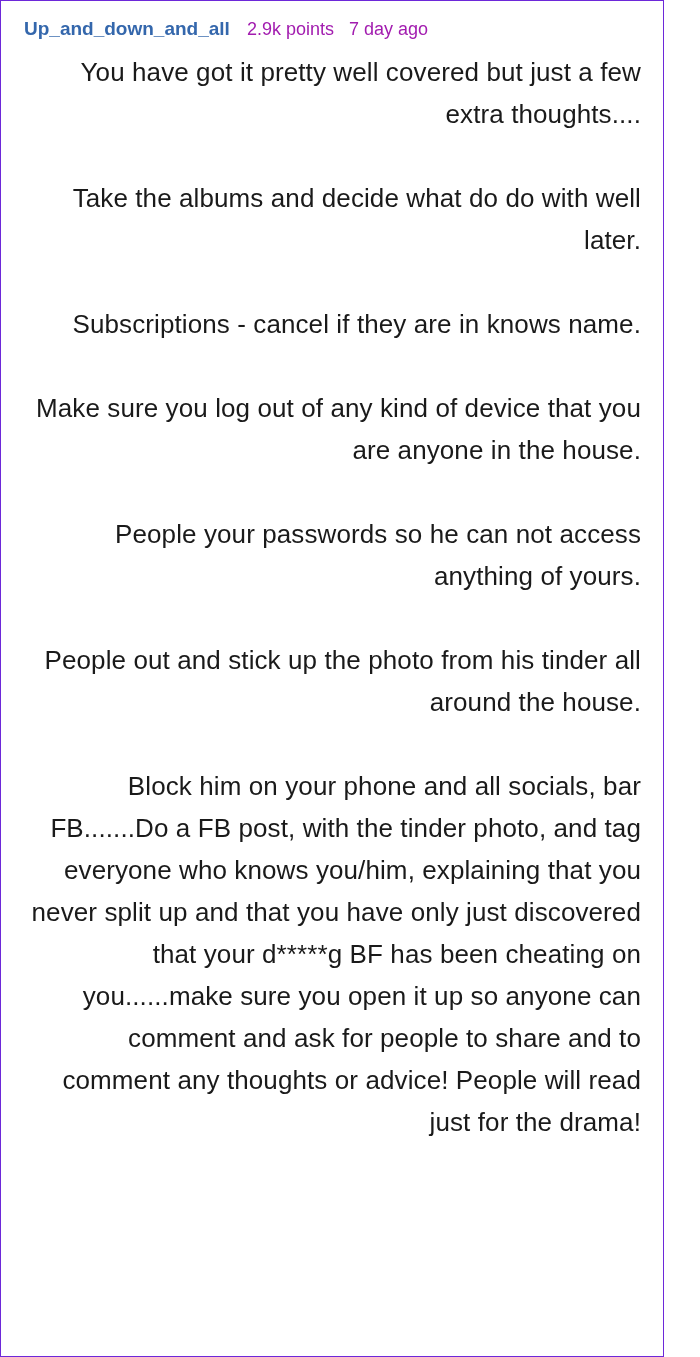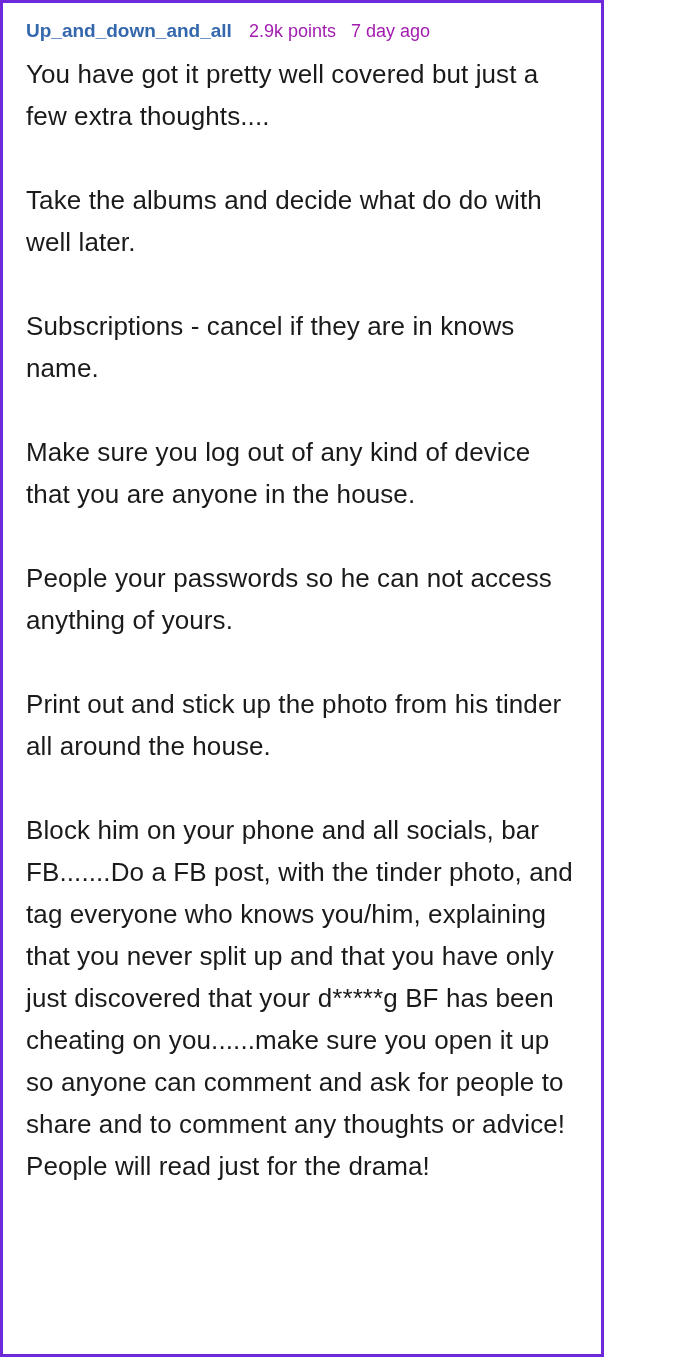--- a/index.html
+++ b/index.html
@@ -2,23 +2,23 @@
 <html><head>
 <meta charset="utf-8">
 <style>
   * { margin: 0; padding: 0; box-sizing: border-box; }
   html, body { background: #ffffff; }
   body {
     width: 700px;
     font-family: "Liberation Sans", sans-serif;
   }
   .comment-card {
-    width: 604px;
+    width: 664px;
     height: 1357px;
-    border: 3px solid #6d28d9;
+    border: 1px solid #6d28d9;
     background: #ffffff;
     padding: 16px 22px 0 23px;
     overflow: hidden;
   }
   .comment-header {
     display: flex;
     align-items: baseline;
     line-height: 24px;
     margin-bottom: 10px;
     white-space: nowrap;
@@ -35,20 +35,21 @@
     color: #a21caf;
     font-weight: normal;
   }
   .meta.points { margin-left: 17px; }
   .meta.age { margin-left: 15px; }
   .comment-body {
     color: #1a1a1a;
     font-size: 26px;
     line-height: 42px;
     letter-spacing: 0.1px;
+    text-align: right;
   }
   .comment-body p {
     margin: 0 0 42px 0;
     word-wrap: break-word;
   }
 </style>
 </head>
 <body>
 
 <div class="comment-card">
@@ -56,16 +57,16 @@
     <a class="author-link">Up_and_down_and_all</a>
     <span class="meta points">2.9k points</span>
     <span class="meta age">7 day ago</span>
   </div>
   <div class="comment-body">
       <p>You have got it pretty well covered but just a few extra thoughts....</p>
       <p>Take the albums and decide what do do with well later.</p>
       <p>Subscriptions - cancel if they are in knows name.</p>
       <p>Make sure you log out of any kind of device that you are anyone in the house.</p>
       <p>People your passwords so he can not access anything of yours.</p>
-      <p>Print out and stick up the photo from his tinder all around the house.</p>
+      <p>People out and stick up the photo from his tinder all around the house.</p>
       <p>Block him on your phone and all socials, bar FB.......Do a FB post, with the tinder photo, and tag everyone who knows you/him, explaining that you never split up and that you have only just discovered that your d*****g BF has been cheating on you......make sure you open it up so anyone can comment and ask for people to share and to comment any thoughts or advice! People will read just for the drama!</p>
     </div>
 </div>
 
 </body></html>

